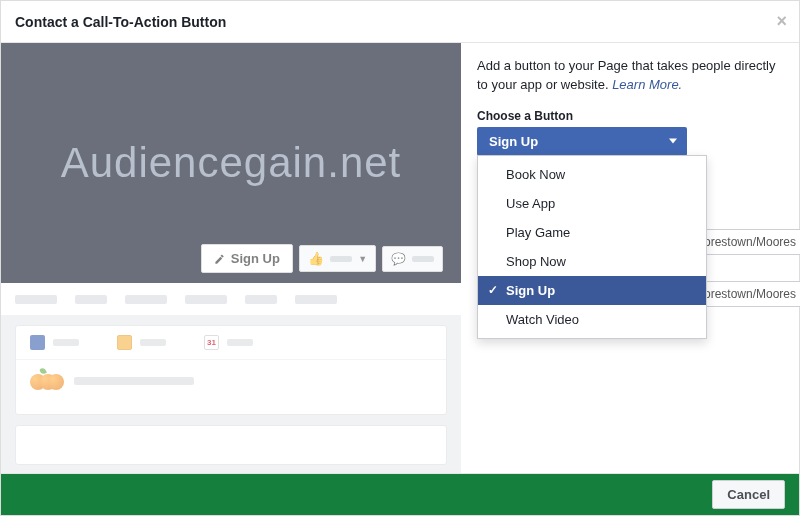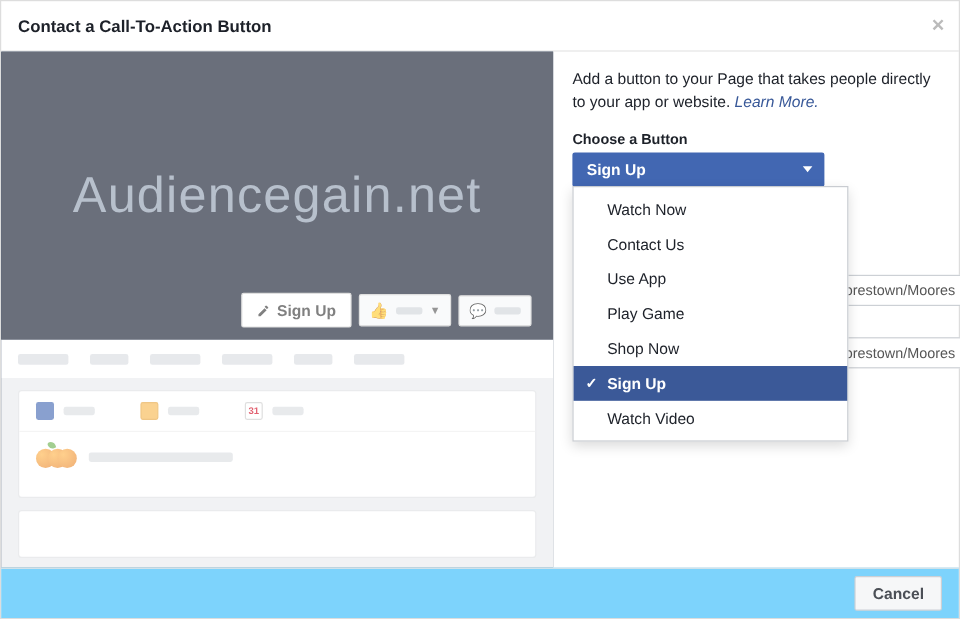--- a/index.html
+++ b/index.html
@@ -232,21 +232,21 @@
     overflow:hidden;
     background:#fff;
   }
 
   
   .footer{
     position:absolute;
     bottom:0; left:0; right:0;
     height:42px;
     border-top:1px solid #e5e5e5;
-    background:#7dd3fc;
+    background:#15803d;
     display:flex;
     justify-content:flex-end;
     align-items:center;
     gap:8px;
     padding: 0 14px;
   }
   .btn{
     border:1px solid #ccd0d5;
     background:#f6f7f8;
     color:#4b4f56;
@@ -339,22 +339,21 @@
         <span>Add a button to your Page that takes people directly to your app or website. </span><span class="learn">Learn More.</span>
       </div>
       <div class="label">Choose a Button</div>
 
       <div class="dropdown">
         <button class="dd-btn">
           <span>Sign Up</span>
           <span class="dd-caret"></span>
         </button>
         <div class="dd-menu">
-          <div class="dd-item">Watch Now</div>
-          <div class="dd-item">Contact Us</div>
+          <div class="dd-item">Book Now</div>
           <div class="dd-item">Use App</div>
           <div class="dd-item">Play Game</div>
           <div class="dd-item">Shop Now</div>
           <div class="dd-item selected">Sign Up</div>
           <div class="dd-item">Watch Video</div>
         </div>
       </div>
 
       <div class="right-inputs">
         <div class="text-input">orestown/Moores</div>

